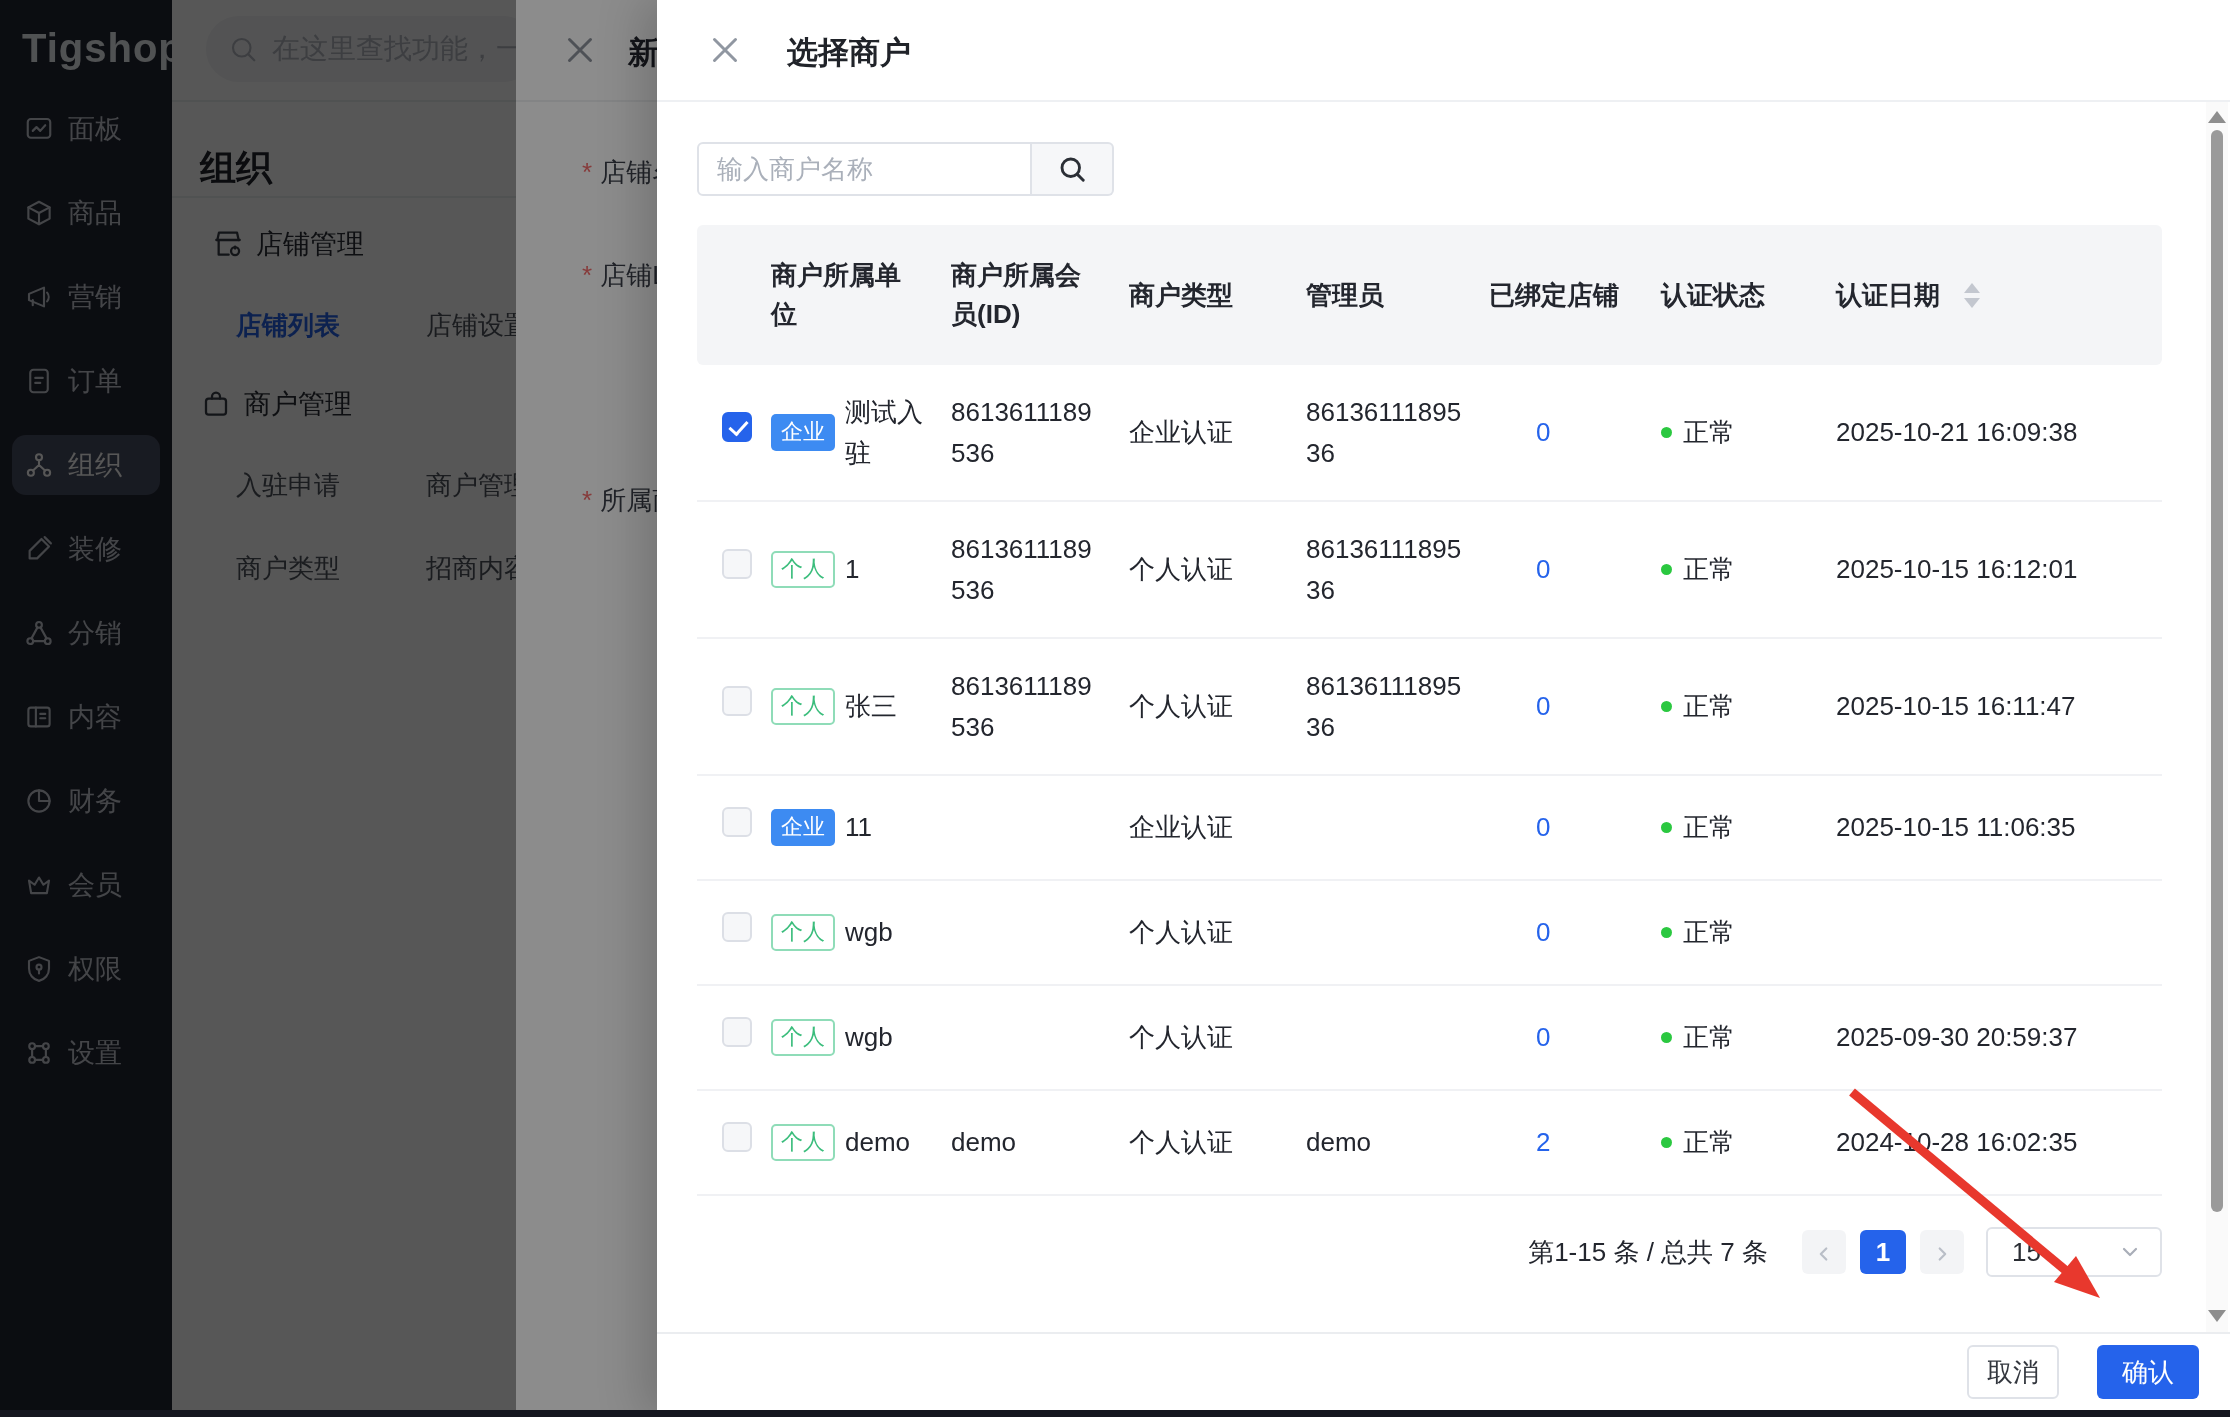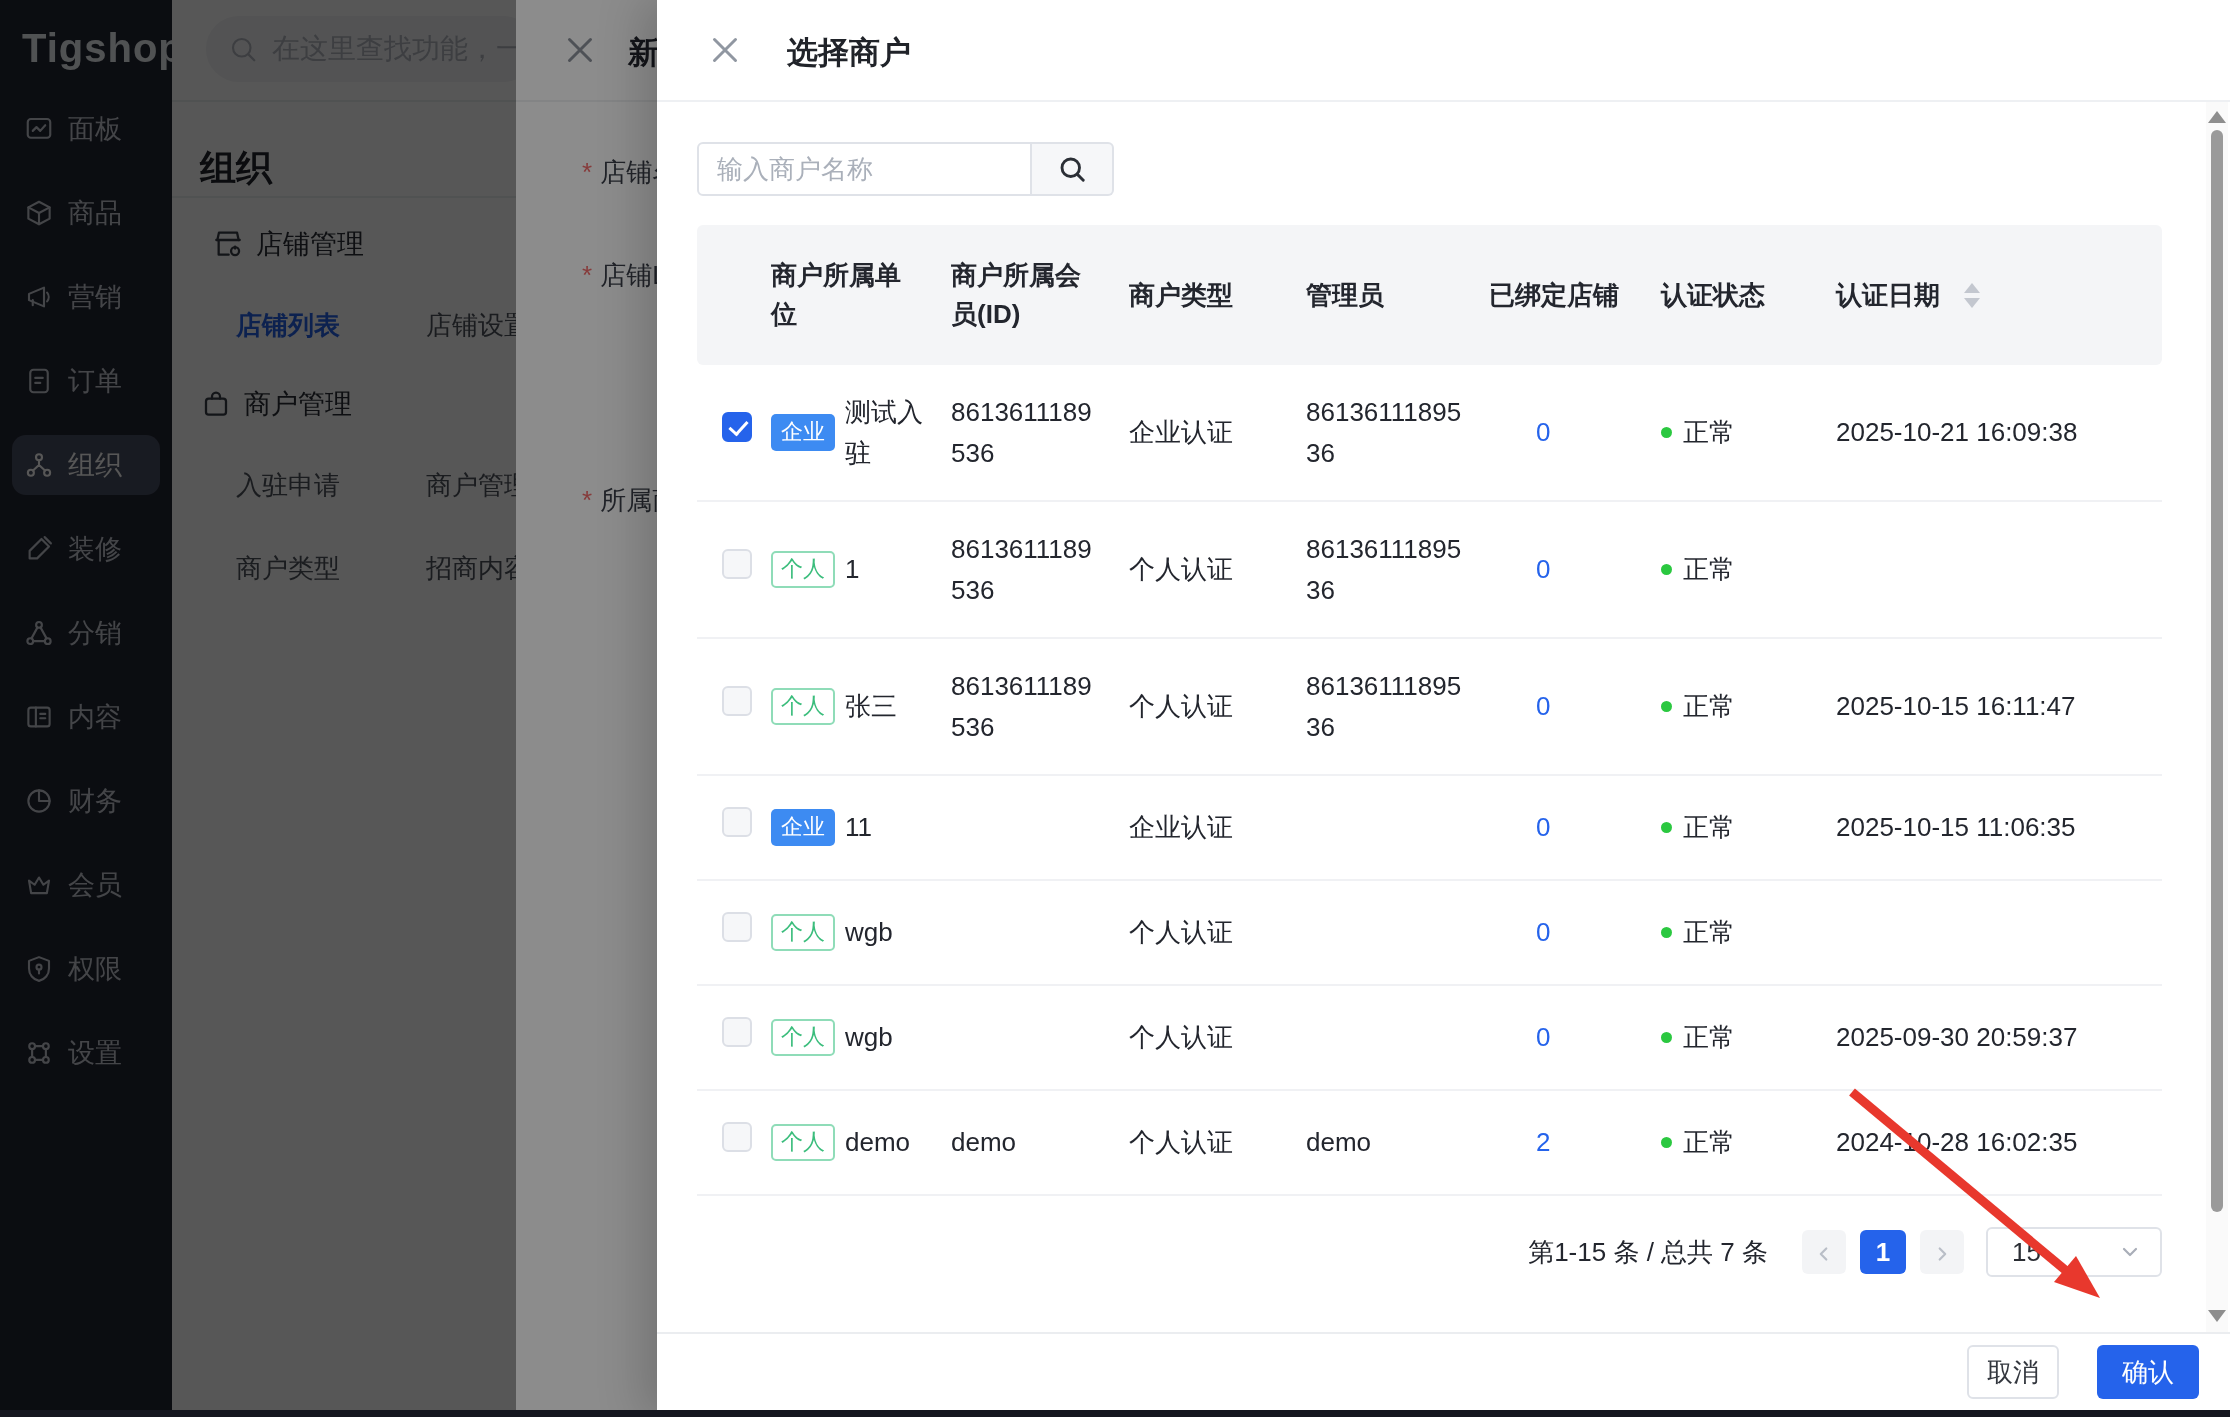--- a/index.html
+++ b/index.html
@@ -353,20 +353,21 @@
       <span class="mname">1</span>
     </div>
     <div class="td td-member">8613611189536</div>
     <div class="td">个人认证</div>
     <div class="td td-admin">8613611189536</div>
     <div class="td td-shops"><a class="shops-link">0</a></div>
     <div class="td td-status">
                 <span class="dot"></span>
                 <span>正常</span>
               </div>
+    <div class="td">2025-10-15 16:12:01</div>
   </div>
             <div class="trow grid-cols tall">
     <div class="td td-check"><span class="checkbox"></span></div>
     <div class="td td-unit">
       <span class="tag personal">个人</span>
       <span class="mname">张三</span>
     </div>
     <div class="td td-member">8613611189536</div>
     <div class="td">个人认证</div>
     <div class="td td-admin">8613611189536</div>

